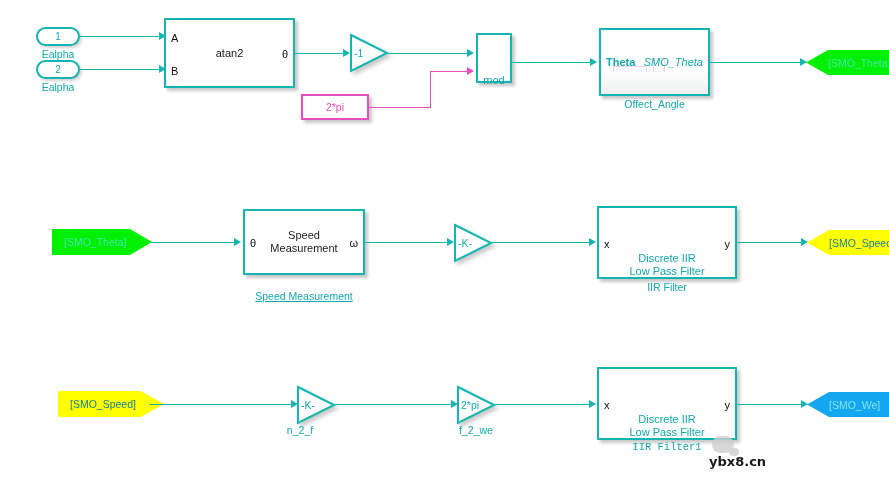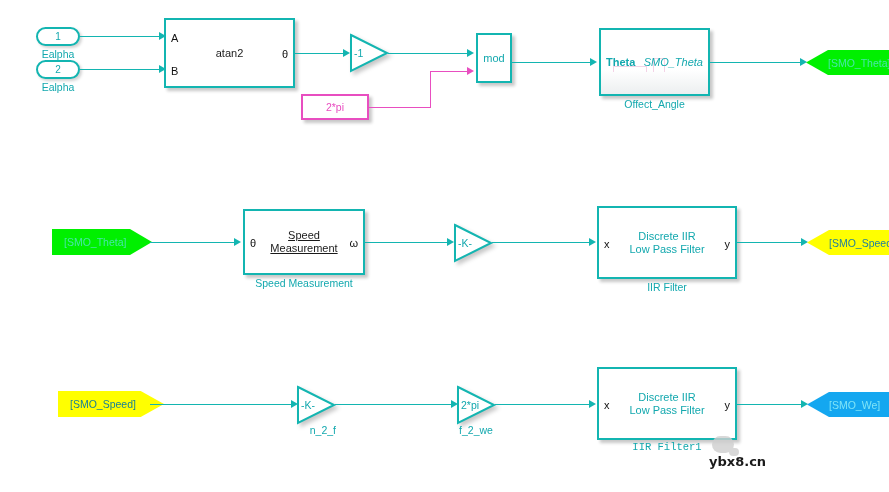--- a/index.html
+++ b/index.html
@@ -22,21 +22,21 @@
          border-left:7px solid #13b5b1;}
   .arrow.mag{border-left-color:#e84ec0;}
 
   
   .block{position:absolute;box-sizing:border-box;background:#ffffff;
          border:2px solid #13b5b1;
          box-shadow:3px 3px 3px rgba(0,0,0,.22);}
   .block .ctr{position:absolute;left:0;right:0;top:50%;
               transform:translateY(-50%);text-align:center;
               font-size:11px;color:#1a1a1a;line-height:13px;}
-  .block .ctr.teal{color:#13a8ae;}
+  .block .ctr.teal{color:#13a8ae;margin-top:22px;}
   .port{position:absolute;font-size:11px;color:#111;line-height:11px;}
   .port.l{left:5px;}
   .port.r{right:5px;}
 
   
   .subsys{background:linear-gradient(to bottom,#ffffff 0%,#ffffff 62%,#eceff0 100%);}
   .sub-preview{position:absolute;left:8px;right:8px;top:18px;bottom:22px;overflow:hidden;}
   .sub-preview i{position:absolute;border:1px solid #f3d3e6;display:block;}
 
   
@@ -164,26 +164,26 @@
   <div class="tag right green" style="left:52px;top:229px;width:100px;height:26px;">
     <span>[SMO_Theta]</span>
   </div>
 
   <div class="wire h" style="left:150px;top:242px;width:87px;"></div>
   <div class="arrow" style="left:234px;top:238px;"></div>
 
   <div class="block" style="left:243px;top:209px;width:122px;height:66px;">
     <span class="port l" style="top:27px;">θ</span>
     <span class="port r" style="top:27px;">ω</span>
-    <div class="ctr" style="padding:0 18px;text-decoration:underline;">
+    <div class="ctr" style="padding:0 18px;">
       <div>Speed</div>
       <div>Measurement</div>
     </div>
   </div>
-  <div class="caption" style="left:233px;top:277px;width:142px;">Speed Measurement</div>
+  <div class="caption" style="left:233px;top:290px;width:142px;text-decoration:underline;">Speed Measurement</div>
 
   <div class="wire h" style="left:365px;top:242px;width:85px;"></div>
   <div class="arrow" style="left:447px;top:238px;"></div>
 
   <div class="gain" style="left:454px;top:224px;width:38px;height:38px;">
     <svg width="38" height="38" viewBox="0 0 38 38">
       <polygon points="1,1 37,19 1,37" fill="#ffffff" stroke="#13b5b1" stroke-width="2"></polygon>
     </svg>
     <span class="gtxt">-K-</span>
   </div>
@@ -214,21 +214,21 @@
 
   <div class="wire h" style="left:150px;top:404px;width:144px;"></div>
   <div class="arrow" style="left:291px;top:400px;"></div>
 
   <div class="gain" style="left:297px;top:386px;width:38px;height:38px;">
     <svg width="38" height="38" viewBox="0 0 38 38">
       <polygon points="1,1 37,19 1,37" fill="#ffffff" stroke="#13b5b1" stroke-width="2"></polygon>
     </svg>
     <span class="gtxt">-K-</span>
   </div>
-  <div class="caption" style="left:276px;top:424px;width:60px;text-align:right;">n_2_f</div>
+  <div class="caption" style="left:270px;top:424px;width:60px;">n_2_f</div>
 
   <div class="wire h" style="left:335px;top:404px;width:119px;"></div>
   <div class="arrow" style="left:451px;top:400px;"></div>
 
   <div class="gain" style="left:457px;top:386px;width:38px;height:38px;">
     <svg width="38" height="38" viewBox="0 0 38 38">
       <polygon points="1,1 37,19 1,37" fill="#ffffff" stroke="#13b5b1" stroke-width="2"></polygon>
     </svg>
     <span class="gtxt">2*pi</span>
   </div>

